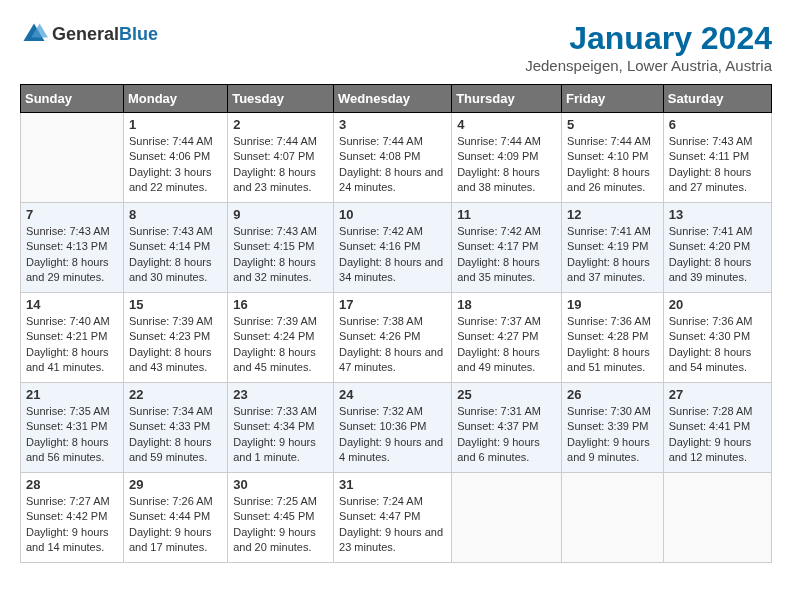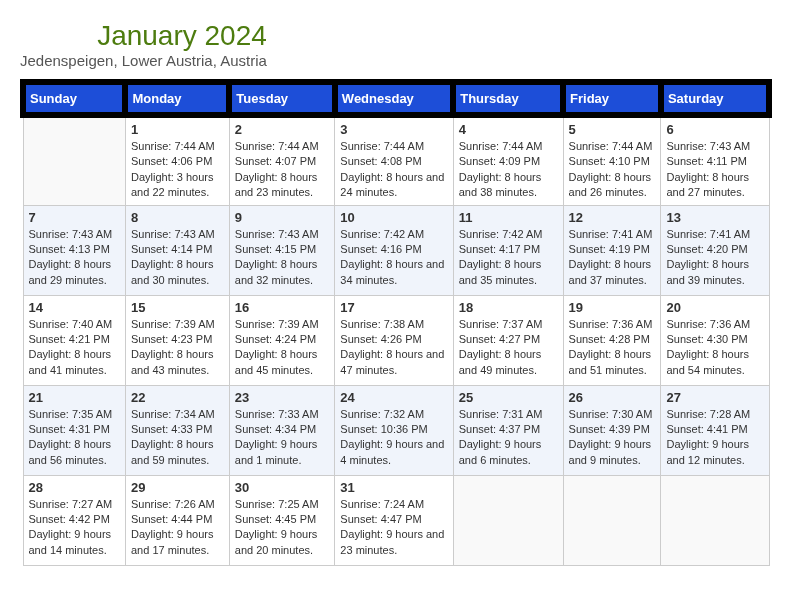--- a/index.html
+++ b/index.html
@@ -32,41 +32,41 @@
       color: #1a6fa8;
     }
     .logo-icon {
       width: 28px;
       height: 28px;
     }
     .title-area {
       text-align: right;
     }
     .month-title {
-      font-size: 28px;
-      font-weight: normal;
-      color: #4d7c0f;
+      font-size: 32px;
+      font-weight: bold;
+      color: #0369a1;
     }
     .location-title {
       font-size: 15px;
       color: #555;
     }
     table {
       width: 100%;
       border-collapse: collapse;
       font-size: 11px;
     }
     thead tr th {
-      background-color: #1d4ed8;
+      background-color: #737373;
       color: #fff;
       padding: 6px 4px;
       text-align: left;
       font-size: 13px;
       font-weight: bold;
-      border: 6px solid #000000;
+      border: 1px solid #000000;
     }
     tbody tr td {
       vertical-align: top;
       border: 1px solid #ccc;
       padding: 4px 5px;
       background: #fff;
       height: 90px;
     }
     tbody tr:nth-child(even) td {
       background: #f0f4fb;
@@ -84,20 +84,29 @@
       line-height: 1.4;
     }
     .empty-cell {
       background: #f9f9f9 !important;
     }
   </style>
 </head>
 <body>
 
 <div class="header-area">
+  <div class="logo">
+    <svg class="logo-icon" viewBox="0 0 40 40" xmlns="http://www.w3.org/2000/svg">
+      <polygon points="20,5 35,30 5,30" fill="#1a6fa8"></polygon>
+      <polygon points="28,5 40,25 16,25" fill="#4a9fd4" opacity="0.7"></polygon>
+    </svg>
+    <div>
+      <span class="logo-text-general">General</span><span class="logo-text-blue">Blue</span>
+    </div>
+  </div>
   <div class="title-area">
     <div class="month-title">January 2024</div>
     <div class="location-title">Jedenspeigen, Lower Austria, Austria</div>
   </div>
 </div>
 
 <table>
   <thead>
     <tr>
       <th>Sunday</th>
@@ -315,21 +324,21 @@
         <div class="day-info">
           <span>Sunrise: 7:31 AM</span><br>
           <span>Sunset: 4:37 PM</span><br>
           <span>Daylight: 9 hours and 6 minutes.</span>
         </div>
       </td>
         <td>
         <span class="day-num">26</span>
         <div class="day-info">
           <span>Sunrise: 7:30 AM</span><br>
-          <span>Sunset: 4:39 PM</span><br>
+          <span>Sunset: 3:39 PM</span><br>
           <span>Daylight: 9 hours and 9 minutes.</span>
         </div>
       </td>
         <td>
         <span class="day-num">27</span>
         <div class="day-info">
           <span>Sunrise: 7:28 AM</span><br>
           <span>Sunset: 4:41 PM</span><br>
           <span>Daylight: 9 hours and 12 minutes.</span>
         </div>

